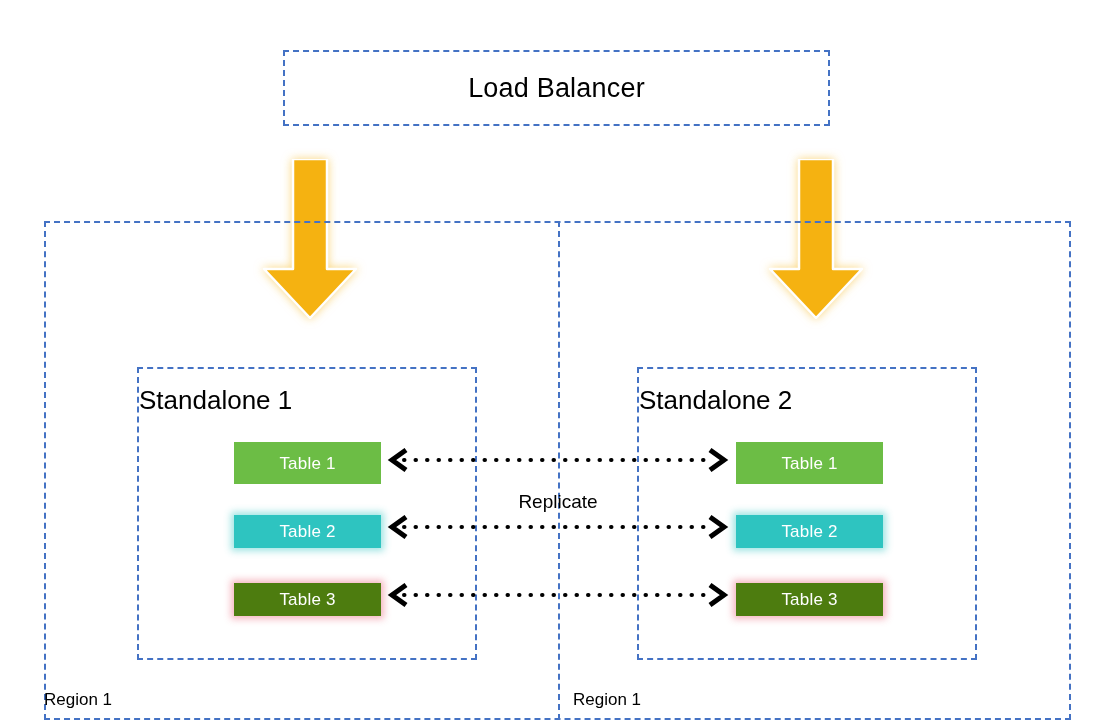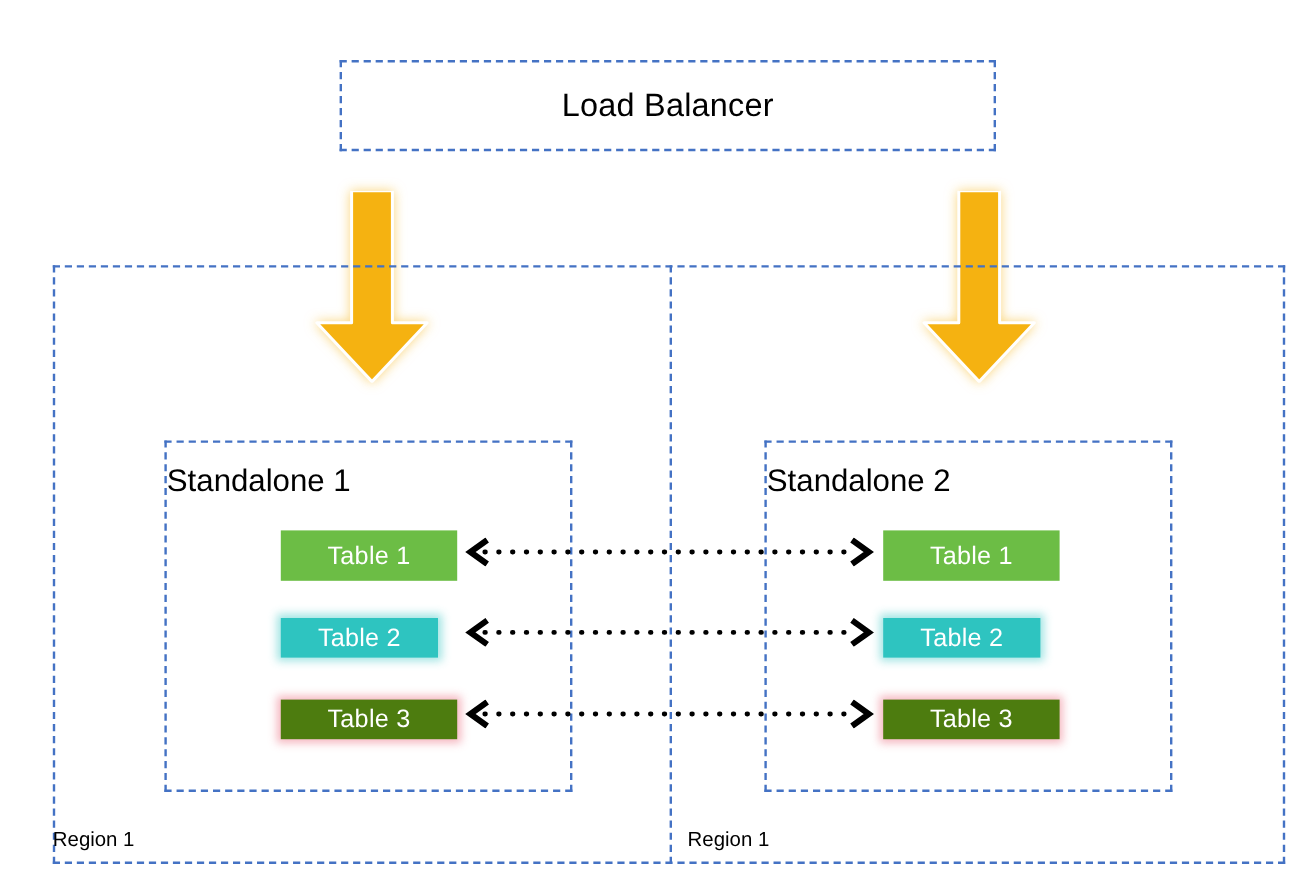--- a/index.html
+++ b/index.html
@@ -98,33 +98,33 @@
     color: #000;
   }
 
   
   .table-chip {
     position: absolute;
     display: flex;
     align-items: center;
     justify-content: center;
     color: #ffffff;
-    font-size: 21px;
+    font-size: 17px;
     line-height: 1;
     box-sizing: border-box;
     letter-spacing: 0.2px;
   }
   .chip-green {
     background: #6cbd45;
     width: 147px;
     height: 42px;
   }
   .chip-teal {
     background: #2ec4c0;
-    width: 131px;
+    width: 147px;
     height: 33px;
     box-shadow: 0 0 7px 3px rgba(46,196,192,0.45);
   }
   .chip-red {
     background: #4d7c0f;
     width: 147px;
     height: 33px;
     box-shadow: 0 0 7px 3px rgba(229,73,94,0.40);
   }
 
@@ -238,14 +238,15 @@
     </svg>
   </div>
   <div class="replicate-arrow a3">
     <svg viewBox="0 0 356 24" width="356" height="24" aria-hidden="true">
       <line x1="24" y1="12" x2="332" y2="12" stroke="#000000" stroke-width="4" stroke-linecap="round" stroke-dasharray="0.5 11"></line>
       <polyline points="26,2 12,12 26,22" fill="none" stroke="#000000" stroke-width="5" stroke-linejoin="miter" stroke-linecap="butt"></polyline>
       <polyline points="330,2 344,12 330,22" fill="none" stroke="#000000" stroke-width="5" stroke-linejoin="miter" stroke-linecap="butt"></polyline>
     </svg>
   </div>
 
+  <div class="replicate-label">Replicate</div>
 
 </div>
 
 </body></html>

